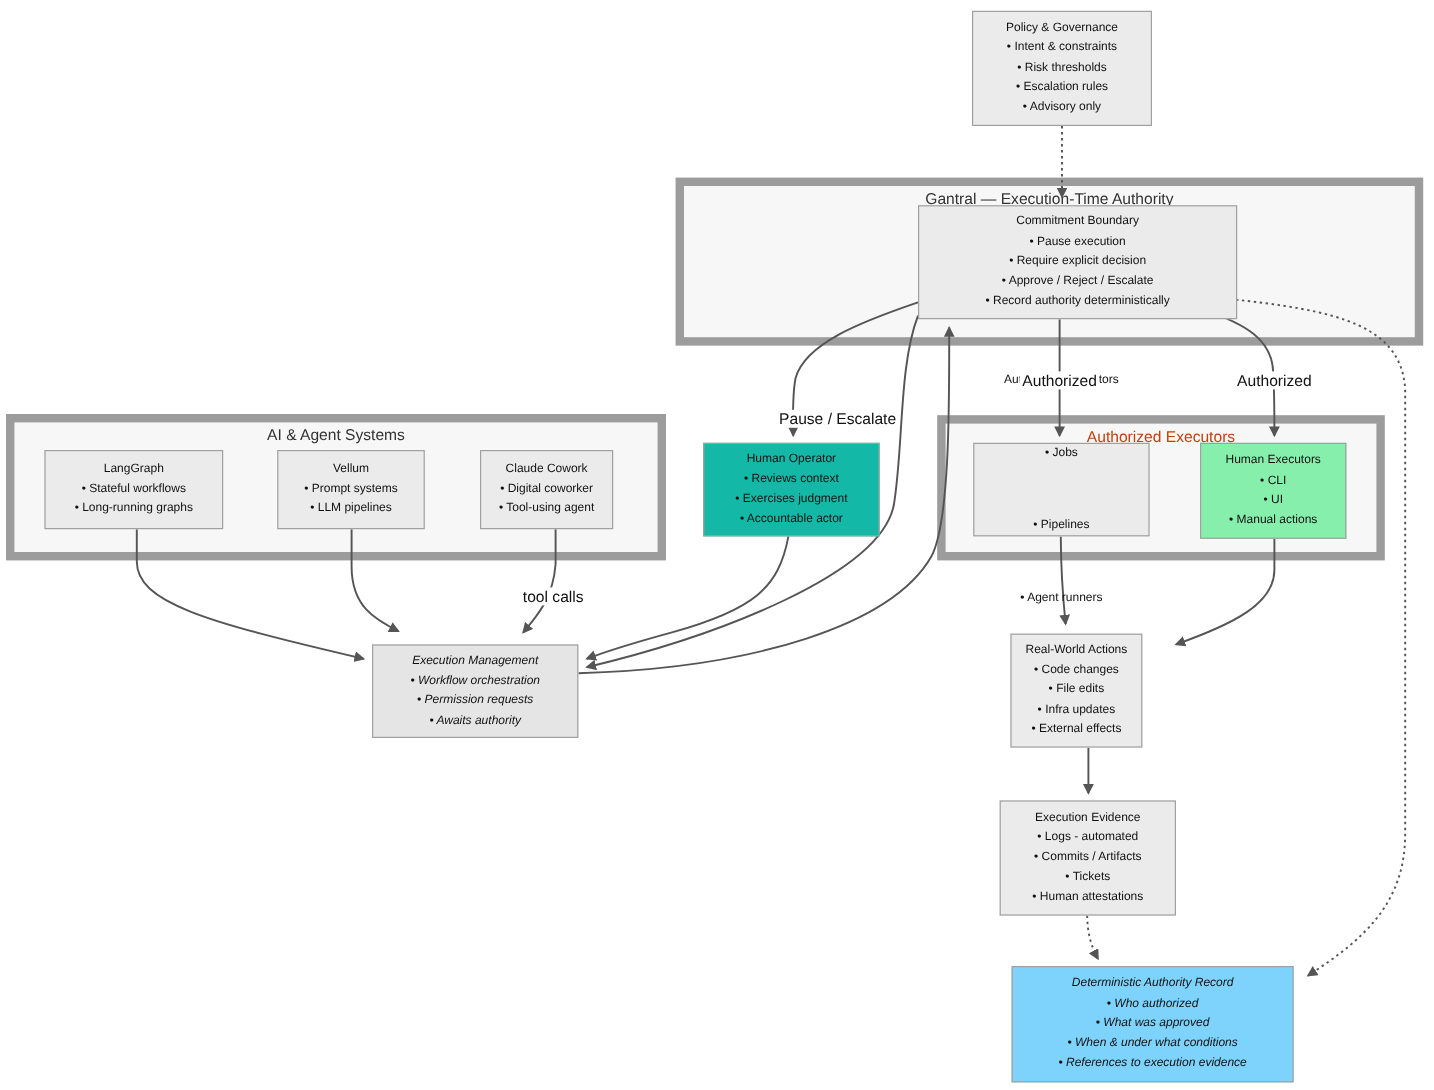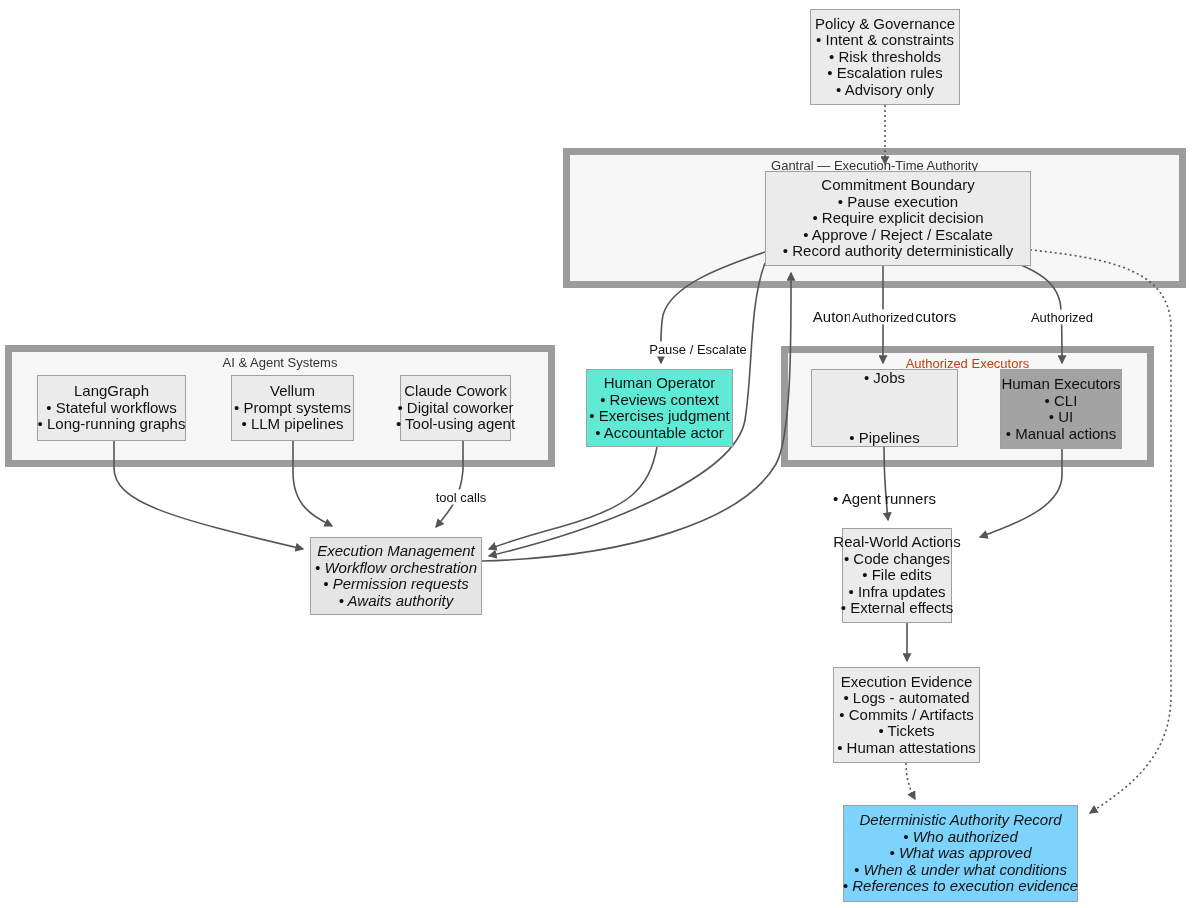--- a/index.html
+++ b/index.html
@@ -29,21 +29,21 @@
   .node{
     position:absolute;
     background:#ebebeb;
     border:1px solid #a0a0a0;
     box-sizing:border-box;
     display:flex;
     flex-direction:column;
     justify-content:center;
     align-items:center;
     text-align:center;
-    font-size:15px;
+    font-size:10px;
     line-height:16.5px;
     color:#111111;
   }
   .node .line{white-space:nowrap;}
   .edge-label{
     position:absolute;
     transform:translate(-50%,-50%);
     background:#ffffff;
     padding:0 2px;
     font-size:13px;
@@ -113,33 +113,33 @@
       <div class="node" style="left: 231px; top: 375px; width: 123px; height: 66px; background: rgb(235, 235, 235); border-color: rgb(160, 160, 160); color: rgb(17, 17, 17);">
         <div class="line">Vellum</div>
         <div class="line">• Prompt systems</div>
         <div class="line">• LLM pipelines</div>
       </div>
       <div class="node" style="left: 400px; top: 375px; width: 111px; height: 66px; background: rgb(235, 235, 235); border-color: rgb(160, 160, 160); color: rgb(17, 17, 17);">
         <div class="line">Claude Cowork</div>
         <div class="line">• Digital coworker</div>
         <div class="line">• Tool-using agent</div>
       </div>
-      <div class="node" style="left: 586px; top: 369px; width: 147px; height: 78px; background: #5eead4; border-color: rgb(160, 160, 160); color: rgb(17, 17, 17);">
+      <div class="node" style="left: 586px; top: 369px; width: 147px; height: 78px; background: #14b8a6; border-color: rgb(160, 160, 160); color: rgb(17, 17, 17);">
         <div class="line">Human Operator</div>
         <div class="line">• Reviews context</div>
         <div class="line">• Exercises judgment</div>
         <div class="line">• Accountable actor</div>
       </div>
       <div class="node" style="left: 811px; top: 369px; width: 147px; height: 78px; background: rgb(235, 235, 235); border-color: rgb(160, 160, 160); color: rgb(17, 17, 17); gap: 44px;">
         <div class="line">Automated Executors</div>
         <div class="line">• Jobs</div>
         <div class="line">• Pipelines</div>
         <div class="line">• Agent runners</div>
       </div>
-      <div class="node" style="left: 1000px; top: 369px; width: 122px; height: 80px; background: #a3a3a3; border-color: rgb(160, 160, 160); color: rgb(17, 17, 17);">
+      <div class="node" style="left: 1000px; top: 369px; width: 122px; height: 80px; background: #86efac; border-color: rgb(160, 160, 160); color: rgb(17, 17, 17);">
         <div class="line">Human Executors</div>
         <div class="line">• CLI</div>
         <div class="line">• UI</div>
         <div class="line">• Manual actions</div>
       </div>
       <div class="node" style="left: 310px; top: 537px; width: 172px; height: 78px; background: #e5e5e5; border-color: rgb(160, 160, 160); color: rgb(17, 17, 17); font-style: italic;">
         <div class="line">Execution Management</div>
         <div class="line">• Workflow orchestration</div>
         <div class="line">• Permission requests</div>
         <div class="line">• Awaits authority</div>

